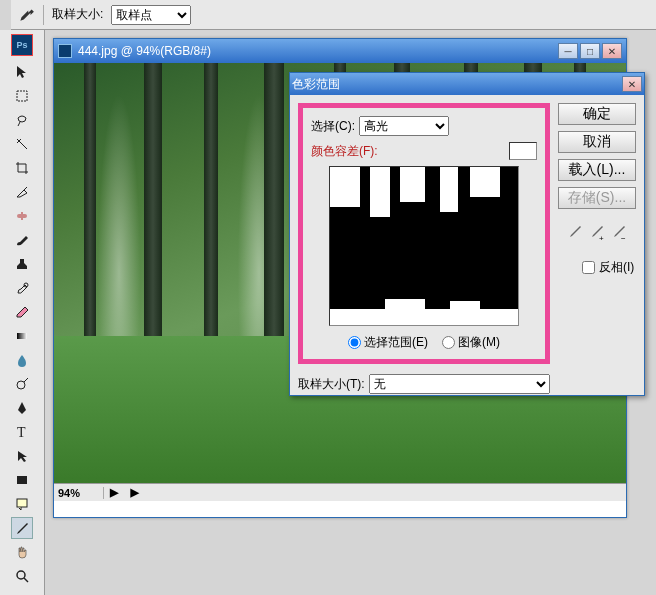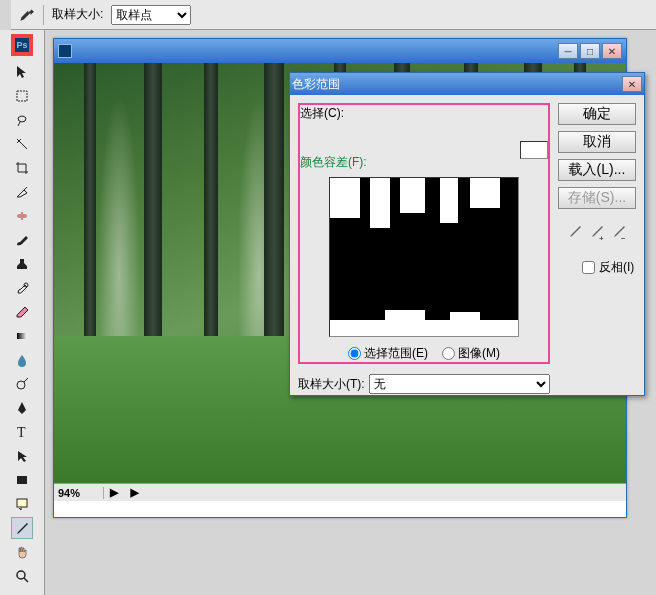--- a/index.html
+++ b/index.html
@@ -7,21 +7,21 @@
 
 .top-toolbar { height: 30px; background: #e8e8e8; border-bottom: 1px solid #999; display: flex; align-items: center; padding: 0 6px; gap: 8px; margin-left: 11px; }
 .top-toolbar .eyedrop { width: 18px; display: flex; align-items: center; }
 .top-toolbar .sep { width: 1px; height: 20px; background: #aaa; }
 .top-toolbar label { font-size: 12px; }
 .top-toolbar select { font-size: 12px; height: 20px; width: 80px; }
 
 .main { display: flex; height: calc(100% - 30px); }
 
 .sidebar { width: 45px; background: #e8e8e8; border-right: 1px solid #999; display: flex; flex-direction: column; align-items: center; padding-top: 4px; }
-.sidebar .ps-logo { width: 22px; height: 22px; background: #0a3c6e; border: 4px solid #ef4444; display: flex; align-items: center; justify-content: center; color: #8cc0e8; font-size: 9px; font-weight: bold; margin-bottom: 4px; }
+.sidebar .ps-logo { width: 22px; height: 22px; background: #0a3c6e; border: 1px solid #ef4444; display: flex; align-items: center; justify-content: center; color: #8cc0e8; font-size: 9px; font-weight: bold; margin-bottom: 4px; }
 .tool-cell { width: 22px; height: 22px; margin: 1px 0; display: flex; align-items: center; justify-content: center; cursor: pointer; border: 1px solid transparent; }
 .tool-cell.active { background: #cdd8e3; border: 1px solid #8aa; }
 .tool-cell svg { width:16px;height:16px; }
 
 .canvas-area { flex: 1; background: #d5d5d5; position: relative; }
 
 .doc-window { position: absolute; left: 8px; top: 8px; width: 574px; height: 480px; border: 1px solid #2a6ab2; background: #fff; box-shadow: 0 0 3px rgba(0,0,0,.3); }
 .doc-titlebar { height: 24px; background: linear-gradient(#6ea8e8,#2f6fc8); display: flex; align-items: center; color: #fff; font-size: 12px; padding: 0 4px; }
 .doc-titlebar .icon { width: 14px; height: 14px; background: #0a3c6e; border:1px solid #8cc0e8; margin-right: 6px; }
 .doc-titlebar .spacer { flex: 1; }
@@ -34,37 +34,37 @@
 .doc-statusbar { height: 18px; background: #e8e8e8; border-top: 1px solid #999; display: flex; align-items: center; font-size: 11px; font-weight: bold; }
 .doc-statusbar .zoom { width: 50px; padding-left: 4px; border-right: 1px solid #aaa; }
 .doc-statusbar .docsize { padding: 0 6px; border-right: 1px solid #aaa; flex:1; }
 .doc-statusbar .arrow { padding: 0 6px; }
 
 .dialog { position: absolute; left: 244px; top: 42px; width: 356px; height: 324px; background: #e8e8e8; border: 1px solid #2a6ab2; box-shadow: 2px 2px 5px rgba(0,0,0,.4); }
 .dialog-titlebar { height: 22px; background: linear-gradient(#6ea8e8,#2f6fc8); color: #fff; font-size: 12px; display: flex; align-items: center; padding: 0 2px; }
 .dialog-titlebar .spacer { flex:1; }
 .dialog-body { padding: 8px; display: flex; gap: 8px; }
 .dialog-left { flex: 1; }
-.dialog-left .group { border: 2px solid #ec4899; padding: 0; background: #e8e8e8; }
+.dialog-left .group { border: 5px solid #ec4899; padding: 8px; background: #e8e8e8; }
 .row { display: flex; align-items: center; gap: 4px; margin-bottom: 6px; font-size:12px; }
 .row select { font-size:12px; height:20px; }
 .swatch { width: 28px; height: 18px; border: 1px inset #888; background: #fff; }
 .preview-box { width: 190px; height: 160px; border: 1px inset #888; background: #000; position: relative; margin: 4px auto 8px; overflow: hidden; }
 .preview-box .wh { position:absolute; background:#fff; }
 .radio-row { display: flex; gap: 14px; justify-content: center; font-size:12px; }
 .radio-row label { display:flex; align-items:center; gap:3px; }
 .below-row { display:flex; align-items:center; gap:4px; margin-top:10px; font-size:12px; }
 .below-row select { flex:1; height:20px; font-size:12px; }
 .dialog-right { width: 78px; display: flex; flex-direction: column; gap: 6px; }
 .btn { height: 22px; border: 1px solid #888; background: linear-gradient(#fafafa,#dadada); font-size: 14px; cursor: pointer; }
 .btn[disabled] { color:#999; }
 .eyedrop-row { display:flex; gap:6px; justify-content:center; margin-top:8px; }
 .eyedrop-row span { width:16px;height:20px; cursor:pointer; }
 .check-row { display:flex; align-items:center; gap:4px; font-size:12px; margin-top:10px;padding-left:24px; }
-#disabled-label { color: #15803d; margin-top: 26px; }
+#disabled-label { color: #b91c1c; }
 </style>
 </head>
 <body>
 
 <div class="top-toolbar">
   <span class="eyedrop">
     <svg viewBox="0 0 16 16">
         <path d="M13 3 L10 6 L10 4 L4 10 L3 13 L6 12 L12 6 L12 8 L15 5 Z" fill="#333"></path>
       </svg>
   </span>
@@ -199,20 +199,21 @@
           <path d="M10 10 L14 14" stroke="#222" stroke-width="1.5"></path>
         </svg>
       </div>
   </div>
 
   <div class="canvas-area">
 
     <div class="doc-window">
       <div class="doc-titlebar">
         <span class="icon"></span>
+        <span>444.jpg @ 94%(RGB/8#)</span>
         <span class="spacer"></span>
         <span class="win-btn">─</span>
         <span class="win-btn">□</span>
         <span class="win-btn close">✕</span>
       </div>
       <div class="doc-image">
         <div class="light" style="left:40px"></div>
         <div class="light" style="left:180px"></div>
         <div class="trunk" style="left:30px;top:0;width:12px;height:80%"></div>
         <div class="trunk" style="left:90px;top:0;width:18px;height:82%"></div>
@@ -236,20 +237,23 @@
       <div class="dialog-titlebar">
         <span>色彩范围</span>
         <span class="spacer"></span>
         <span class="win-btn close">✕</span>
       </div>
       <div class="dialog-body">
         <div class="dialog-left">
           <div class="group">
             <div class="row">
               <span>选择(C):</span>
+              <select style="width:90px">
+                <option>高光</option>
+              </select>
             </div>
             <div class="row">
               <span id="disabled-label">颜色容差(F):</span>
               <span style="flex:1"></span>
               <span class="swatch"></span>
             </div>
             <div class="preview-box">
               <div class="wh" style="left:0;top:0;width:30px;height:40px"></div>
               <div class="wh" style="left:40px;top:0;width:20px;height:50px"></div>
               <div class="wh" style="left:70px;top:0;width:25px;height:35px"></div>

